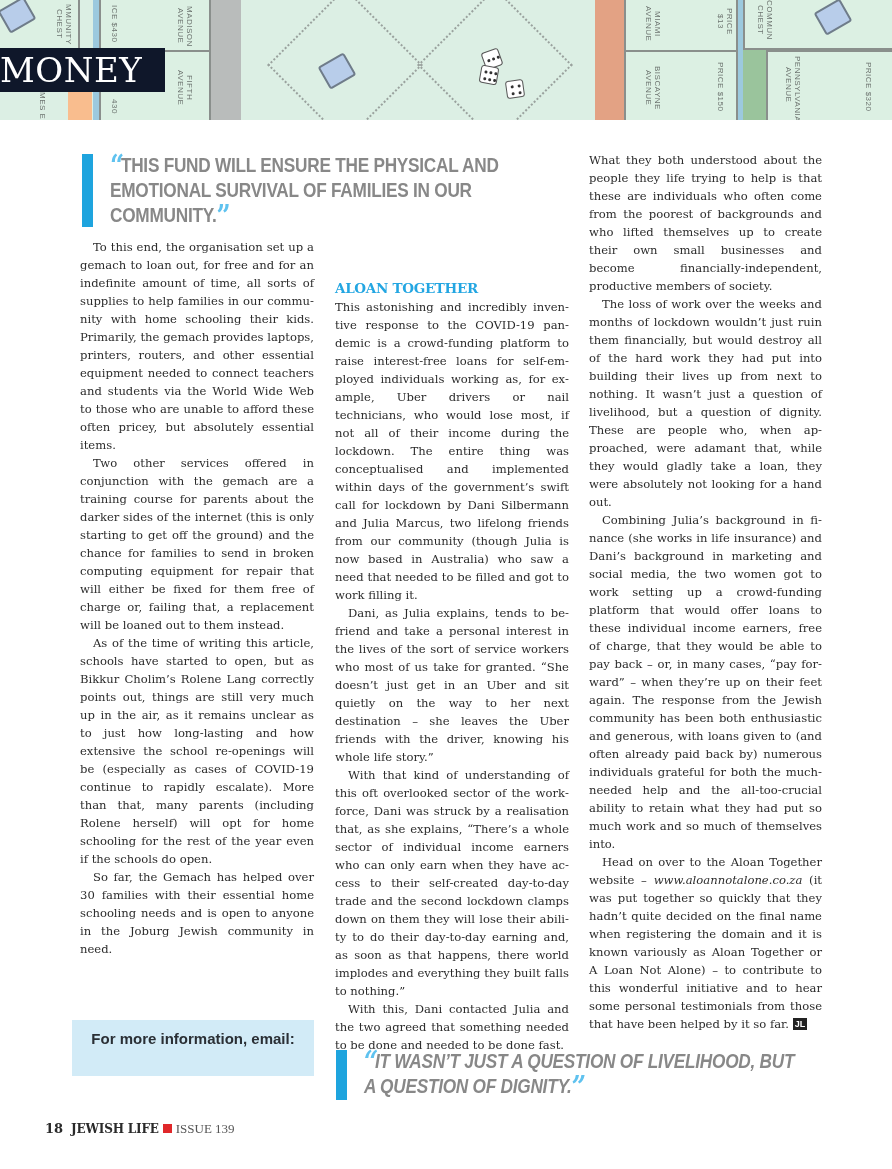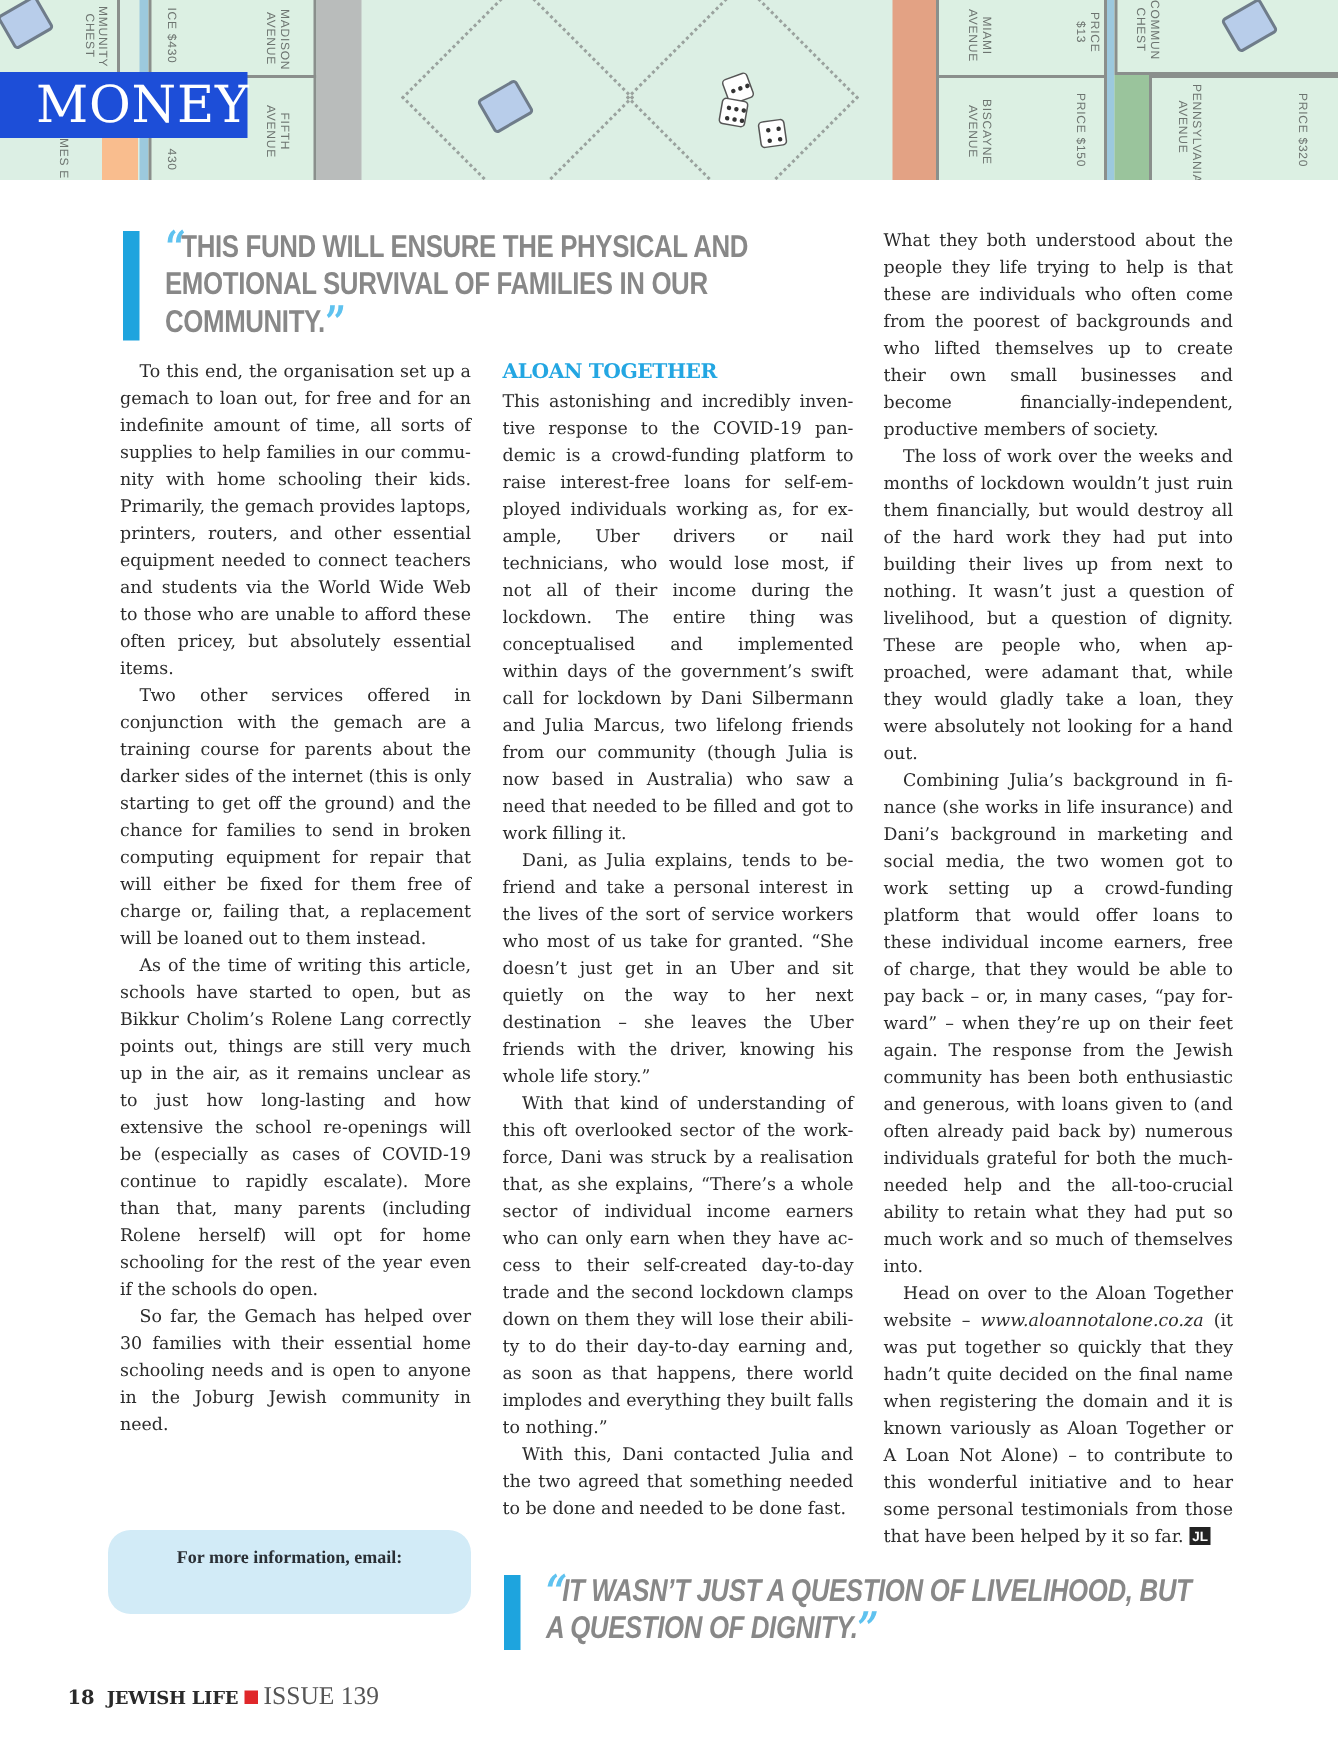--- a/index.html
+++ b/index.html
@@ -10,55 +10,55 @@
     .banner { position: absolute; left: 0; top: 0; width: 892px; height: 120px; background: #dcefe4; overflow: hidden; }
     .banner .cell { position: absolute; border: 2px solid #8a8f8c; background: #dcf0e3; }
     .banner .vtext { position: absolute; writing-mode: vertical-rl; font-family: "Liberation Sans", sans-serif; font-size: 8px; color: #6d7470; letter-spacing: 0.5px; text-align: center; line-height: 9px; }
     .banner .strip { position: absolute; }
     .banner .gray-road { position: absolute; background: #b9bcbb; }
     .banner .blue-line { position: absolute; background: #9cc9de; }
     .chest { position: absolute; width: 30px; height: 26px; background: #b8cdea; border: 2px solid #6f7c8a; transform: rotate(-30deg); border-radius: 3px; }
     .dice { position: absolute; width: 18px; height: 18px; background: #fff; border: 1.5px solid #555; border-radius: 3px; }
     .dice i { position: absolute; width: 3px; height: 3px; background: #333; border-radius: 50%; }
     .dots-path { position: absolute; border: 2px dotted #9aa29e; transform: rotate(45deg); }
-    .money-label { position: absolute; left: 0; top: 48px; width: 165px; height: 44px; background: #1d4ed8; color: #ffffff; font-family: "DejaVu Serif", "Liberation Serif", serif; font-size: 34px; line-height: 44px; padding-left: 24px; letter-spacing: 0.5px; }
+    .money-label { position: absolute; left: 0; top: 48px; width: 165px; height: 44px; background: #0f172a; color: #ffffff; font-family: "DejaVu Serif", "Liberation Serif", serif; font-size: 34px; line-height: 44px; letter-spacing: 0.5px; }
 
     
     .pullquote { position: absolute; font-family: "Liberation Sans", sans-serif; font-weight: bold; color: #888888; text-transform: uppercase; letter-spacing: -0.3px; padding-left: 32px; }
     .pullquote .bar { position: absolute; left: 0; top: 2px; width: 11px; background: #1ea4de; }
     .pullquote .qtext { position: absolute; left: 28px; top: 0; font-size: 21px; line-height: 25px; transform: scaleX(0.82); transform-origin: left top; white-space: nowrap; }
     .pullquote .qmark { color: #5fc2ef; font-size: 30px; font-family: "DejaVu Serif", serif; font-weight: bold; letter-spacing: -4px; line-height: 10px; vertical-align: -4px; }
     .pq1 { left: 82px; top: 152px; width: 480px; height: 76px; }
     .pq1 .bar { height: 73px; }
     .pq2 { left: 336px; top: 1048px; width: 500px; height: 52px; font-style: italic; }
     .pq2 .bar { height: 50px; }
 
     
     .col { position: absolute; font-size: 11.6px; line-height: 18px; text-align: justify; hyphens: manual; color: #2b2b2b; }
     .col p { text-indent: 13px; }
     .col p.noindent { text-indent: 0; }
     .col1 { left: 80px; top: 238px; width: 234px; }
     .col2 { left: 335px; top: 240px; width: 234px; }
     .col3 { left: 589px; top: 151px; width: 233px; }
     .subhead { font-family: "DejaVu Serif", serif; font-weight: bold; font-size: 13.5px; line-height: 16px; text-align: left; margin-bottom: 2px; letter-spacing: -0.3px; }
     .subhead .dark { color: #1a74b4; display: block; }
-    .subhead .light { color: #23a6e2; display: block; }
+    .subhead .light { color: #23a6e2; display: block; margin-top: 40px; }
     .url { font-style: italic; }
     .sig { display: inline-block; background: #222; color: #fff; font-family: "Liberation Sans", sans-serif; font-weight: bold; font-size: 9px; line-height: 12px; padding: 0 2px; text-indent: 0; vertical-align: 1px; }
 
     
-    .infobox { position: absolute; left: 72px; top: 1020px; width: 242px; height: 56px; background: #d2ebf7; text-align: center; font-family: Liberation Serif, serif; font-weight: bold; color: #2a2f35; font-size: 12px; line-height: 19px; padding-top: 9px; border-radius: 15px; }
+    .infobox { position: absolute; left: 72px; top: 1020px; width: 242px; height: 56px; background: #d2ebf7; text-align: center; font-family: Liberation Sans, sans-serif; font-weight: bold; color: #2a2f35; font-size: 15px; line-height: 19px; padding-top: 9px; }
     .infobox .email { font-style: italic; display: block; }
 
     
     .footer { position: absolute; left: 45px; top: 1121px; font-family: "DejaVu Serif", serif; font-size: 12px; color: #2a2a2a; white-space: nowrap; }
     .footer .pg { font-weight: bold; font-size: 13px; margin-right: 8px; }
     .footer .mag { font-weight: bold; letter-spacing: -0.2px; }
     .footer .sq { display: inline-block; width: 9px; height: 9px; background: #e0272a; margin: 0 4px 0 4px; vertical-align: 0px; }
-    .footer .issue { color: #555; font-family: "Liberation Serif", serif; font-size: 17px; }
+    .footer .issue { color: #555; font-family: "Liberation Serif", serif; font-size: 13px; }
   </style>
 </head>
 <body>
 
 <div class="banner">
 
   <div class="cell" style="left:-2px; top:-2px; width:82px; height:52px;"></div>
   <div class="chest" style="left:2px; top:2px;"></div>
   <div class="vtext" style="left:55px; top:0; height:48px;">MMUNITY CHEST</div>
 

